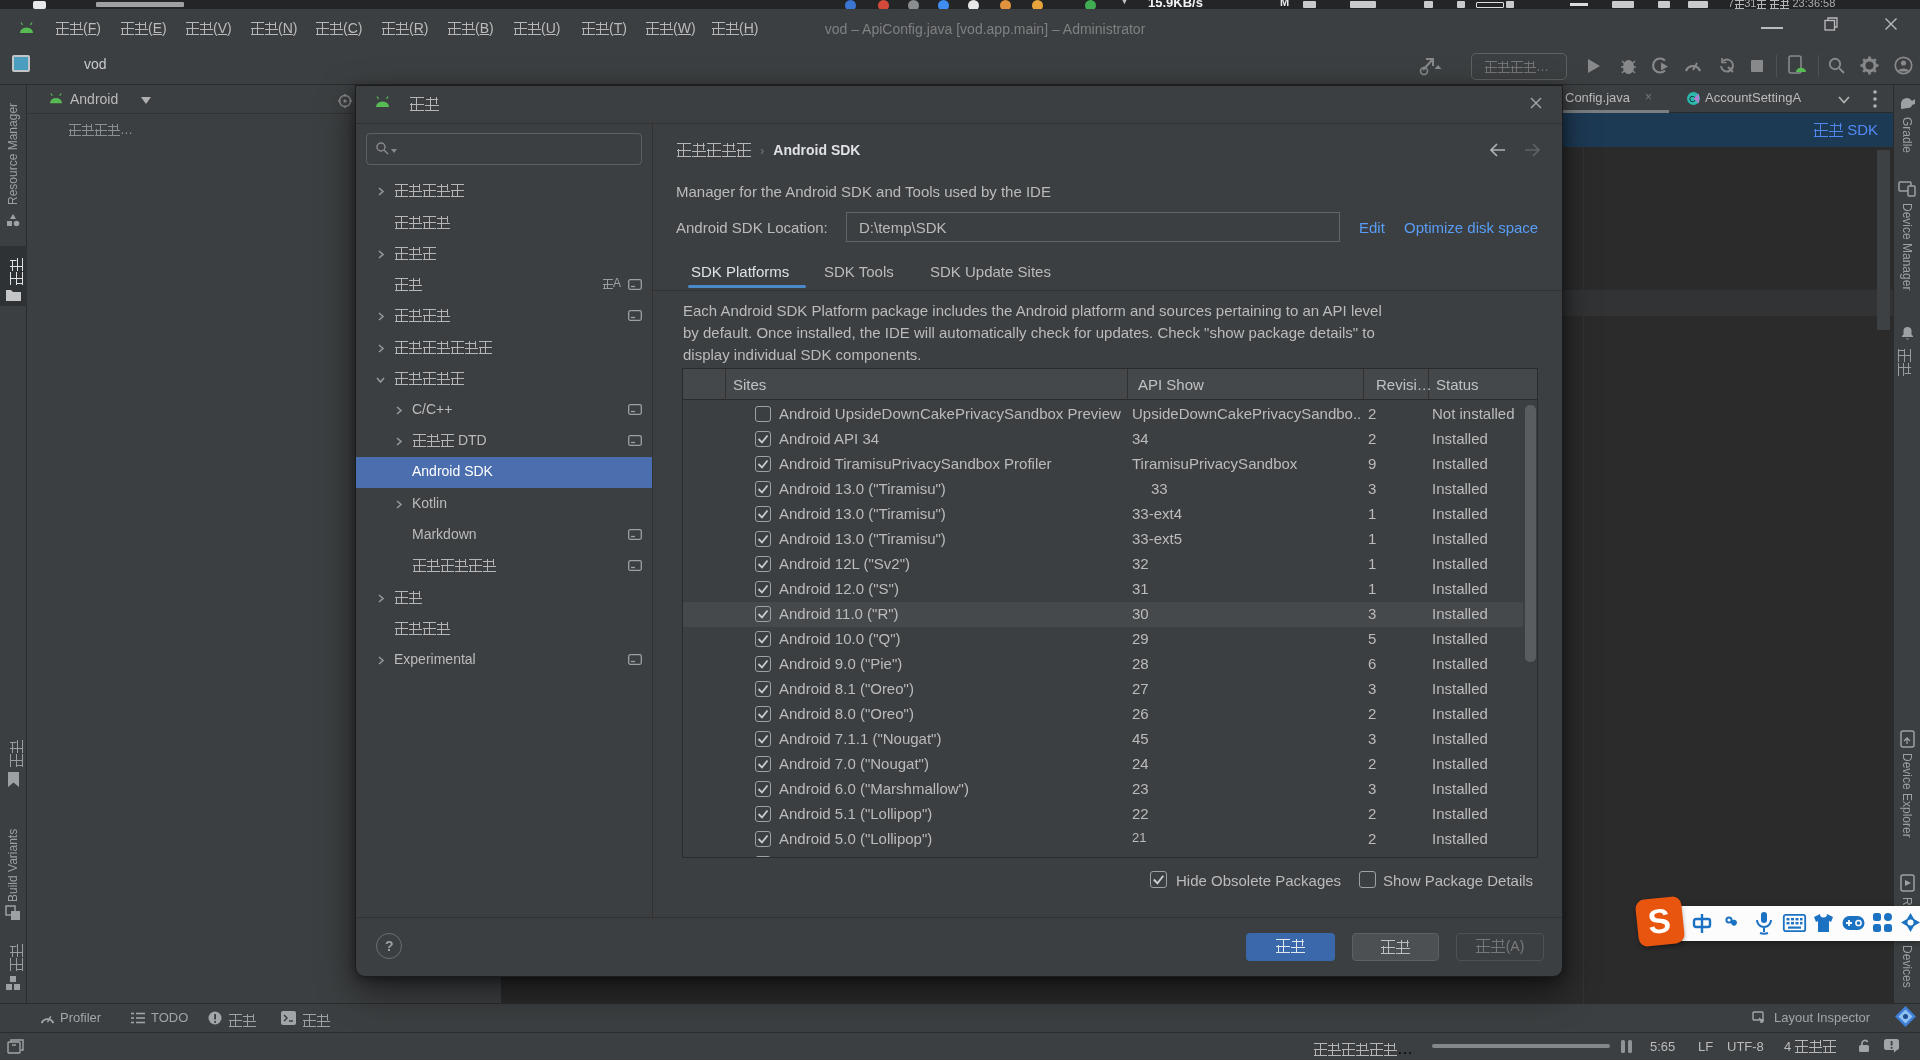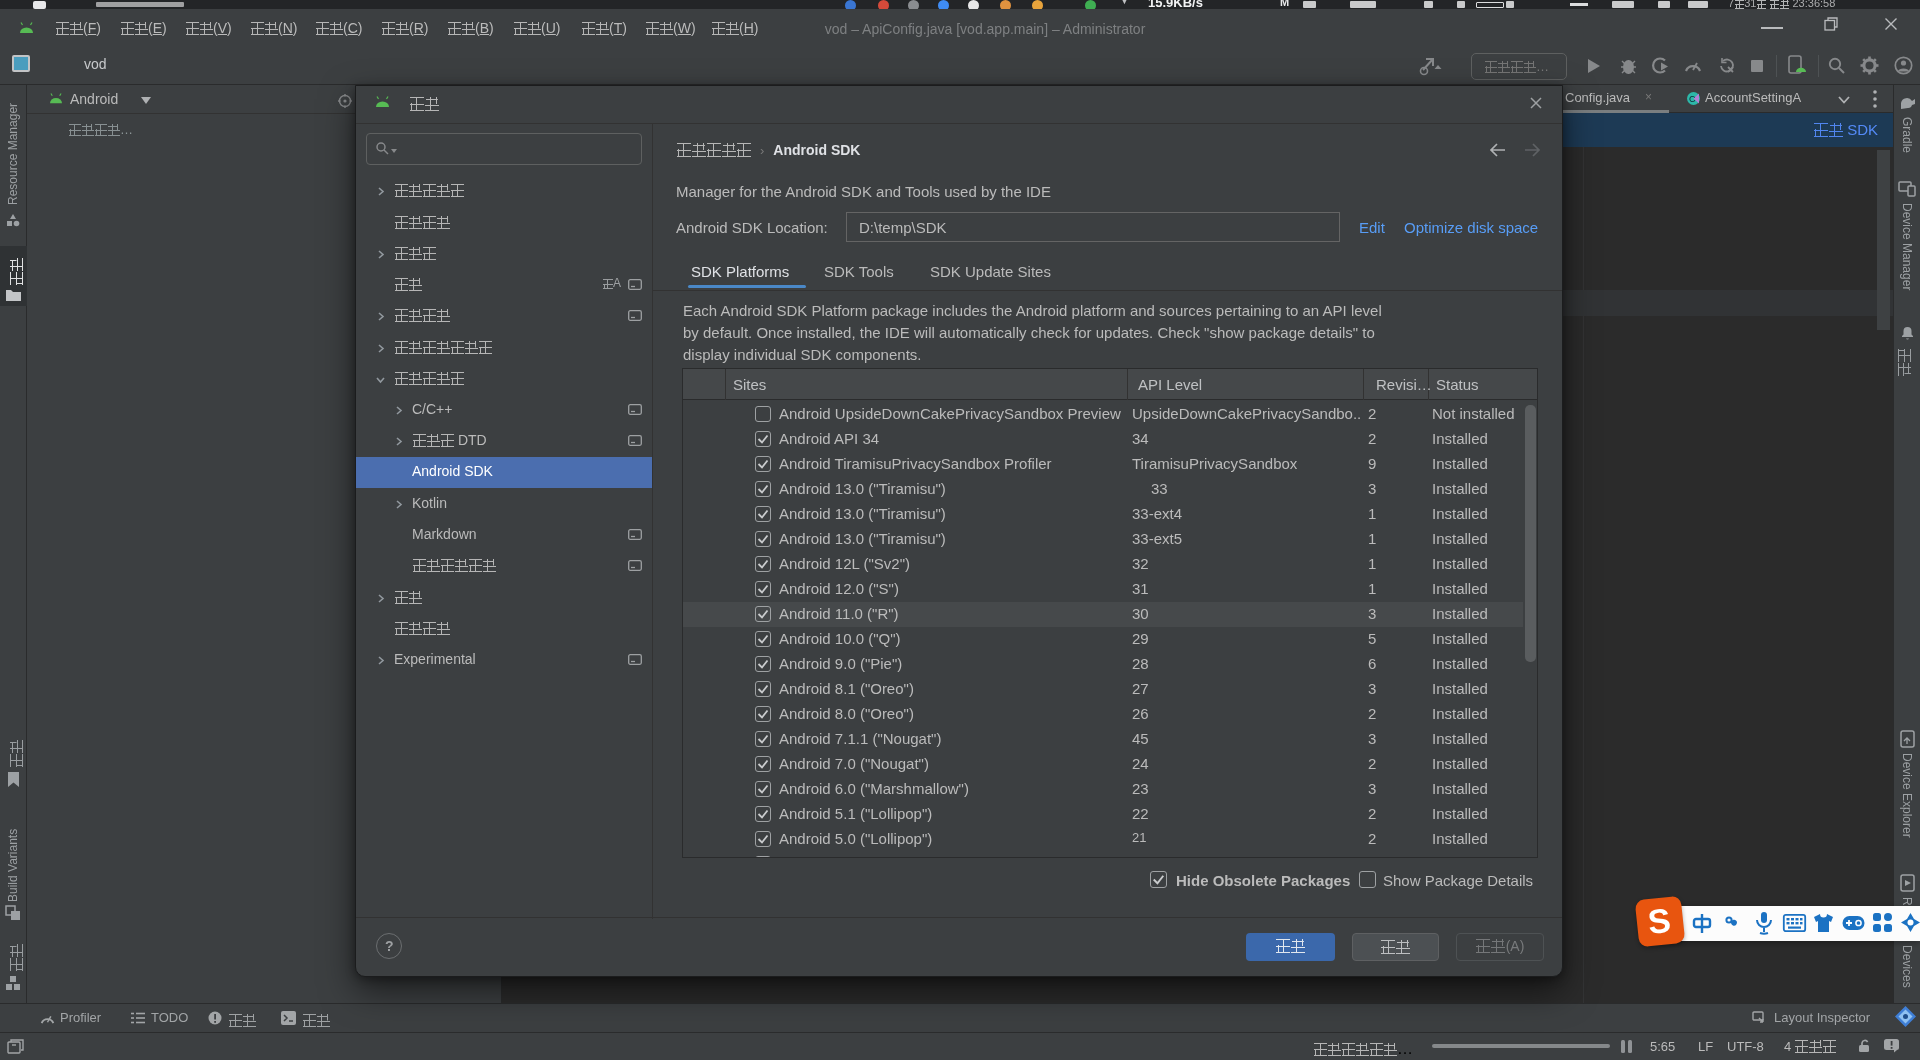--- a/index.html
+++ b/index.html
@@ -411,21 +411,21 @@
 Each Android SDK Platform package includes the Android platform and sources pertaining to an API level<br>
 by default. Once installed, the IDE will automatically check for updates. Check "show package details" to<br>
 display individual SDK components.</div>
     <div class="ab" style="left:326px;top:282px;width:856px;height:490px;border:1px solid #2A2B2C;background:#3C3F41;overflow:hidden;">
       <div class="ab" style="left:0;top:0;width:854px;height:31px;background:#45484A;border-bottom:1px solid #2A2B2C;"></div>
       <div class="ab" style="left:42px;top:0;width:1px;height:31px;background:#323232;"></div>
       <div class="ab" style="left:444px;top:0;width:1px;height:31px;background:#323232;"></div>
       <div class="ab" style="left:680px;top:0;width:1px;height:31px;background:#323232;"></div>
       <div class="ab" style="left:745px;top:0;width:1px;height:31px;background:#323232;"></div>
       <div class="ab txt" style="left:50px;top:7px;color:#BFC1C3;font-size:15px;">Sites</div>
-      <div class="ab txt" style="left:455px;top:7px;color:#BFC1C3;font-size:15px;">API Level</div>
+      <div class="ab txt" style="left:455px;top:7px;color:#BFC1C3;font-size:15px;">API Show</div>
       <div class="ab txt" style="left:693px;top:7px;color:#BFC1C3;font-size:15px;">Revisi…</div>
       <div class="ab txt" style="left:753px;top:7px;color:#BFC1C3;font-size:15px;">Status</div>
       <div class="ab" style="left:72px;top:37px;width:16px;height:16px;border:1.6px solid #9EA1A3;border-radius:3px;"></div>
       <div class="ab txt" style="left:96px;top:36px;color:#BBBBBB;font-size:15px;">Android UpsideDownCakePrivacySandbox Preview</div>
       <div class="ab txt" style="left:449px;top:36px;color:#BBBBBB;font-size:15px;">UpsideDownCakePrivacySandbo..</div>
       <div class="ab txt" style="left:685px;top:36px;color:#BBBBBB;font-size:15px;">2</div>
       <div class="ab txt" style="left:749px;top:36px;color:#BBBBBB;font-size:15px;">Not installed</div>
       <div class="ab" style="left:72px;top:62px;width:16px;height:16px;border:1.6px solid #9EA1A3;border-radius:3px;"></div>
       <svg class="ab" style="left:72px;top:62px;" width="16" height="16" viewBox="0 0 16 16">
         <path d="M3.5 8 L7 11.5 L12.5 4.5" stroke="#C9CBCD" stroke-width="1.8" fill="none"></path>
@@ -566,21 +566,21 @@
       <div class="ab" style="left:72px;top:487px;width:16px;height:16px;border:1.6px solid #9EA1A3;border-radius:3px;"></div>
       <svg class="ab" style="left:72px;top:487px;" width="16" height="16" viewBox="0 0 16 16">
         <path d="M3.5 8 L7 11.5 L12.5 4.5" stroke="#C9CBCD" stroke-width="1.8" fill="none"></path>
       </svg>
       <div class="ab" style="left:842px;top:36px;width:11px;height:257px;background:#5A5D5F;border-radius:5px;"></div>
     </div>
     <div class="ab" style="left:794px;top:785px;width:17px;height:17px;border:1.6px solid #9EA1A3;border-radius:3px;"></div>
     <svg class="ab" style="left:794px;top:785px;" width="17" height="17" viewBox="0 0 16 16">
       <path d="M3.5 8 L7 11.5 L12.5 4.5" stroke="#C9CBCD" stroke-width="1.8" fill="none"></path>
     </svg>
-    <div class="ab txt" style="left:820px;top:786px;color:#BBBBBB;font-size:15px;font-weight:bold;">Hide Obsolete Packages</div>
+    <div class="ab txt" style="left:820px;top:786px;color:#BBBBBB;font-size:15px;">Hide Obsolete Packages</div>
     <div class="ab" style="left:1003px;top:785px;width:17px;height:17px;border:1.6px solid #9EA1A3;border-radius:3px;"></div>
     <div class="ab txt" style="left:1027px;top:786px;color:#BBBBBB;font-size:15px;">Show Package Details</div>
     <div class="ab" style="left:0;top:831px;width:1208px;height:1px;background:#323232;"></div>
     <div class="ab" style="left:20px;top:847px;width:26px;height:26px;border:1px solid #6B6E70;border-radius:50%;"></div>
     <div class="ab txt" style="left:29px;top:852px;color:#9DA0A2;font-size:14px;font-weight:bold;">?</div>
     <div class="ab" style="left:890px;top:847px;width:89px;height:28px;background:#3B68AB;border-radius:4px;text-align:center;line-height:26px;"><i class="k ka" style="--c:#E8EDF2;width:14px;height:14px;"></i><i class="k kb" style="--c:#E8EDF2;width:14px;height:14px;"></i></div>
     <div class="ab" style="left:996px;top:847px;width:87px;height:28px;background:#4C5053;border:1px solid #5E6062;border-radius:4px;text-align:center;line-height:25px;"><i class="k ka" style="--c:#C2C4C6;width:14px;height:14px;"></i><i class="k kb" style="--c:#C2C4C6;width:14px;height:14px;"></i></div>
     <div class="ab" style="left:1100px;top:847px;width:88px;height:28px;border:1px solid #4E5254;border-radius:4px;text-align:center;line-height:25px;color:#787A7C;font-size:14px;"><i class="k ka" style="--c:#787A7C;width:14px;height:14px;"></i><i class="k kb" style="--c:#787A7C;width:14px;height:14px;"></i>(A)</div>
   </div>
 <div class="ab" style="left:1652px;top:906px;width:268px;height:35px;background:#FCFCFC;border-radius:8px 0 0 8px;box-shadow:0 2px 6px rgba(0,0,0,.35);"></div>

